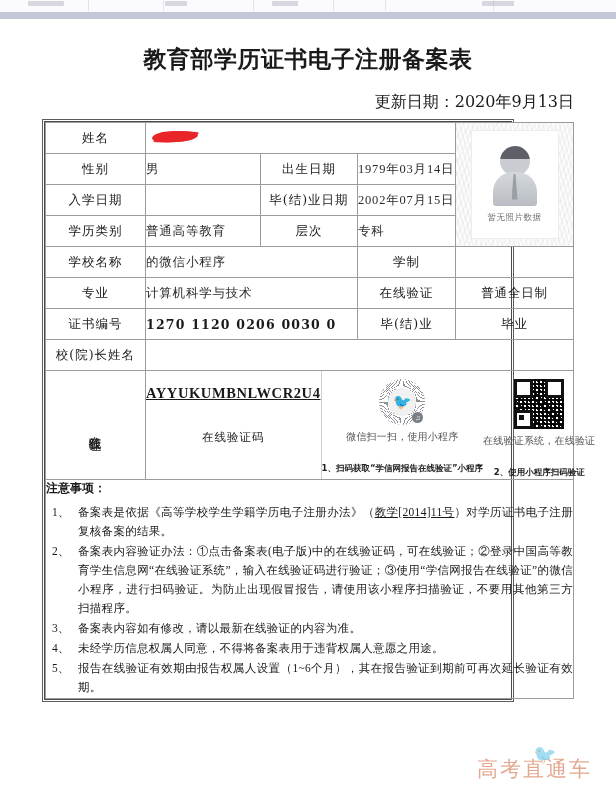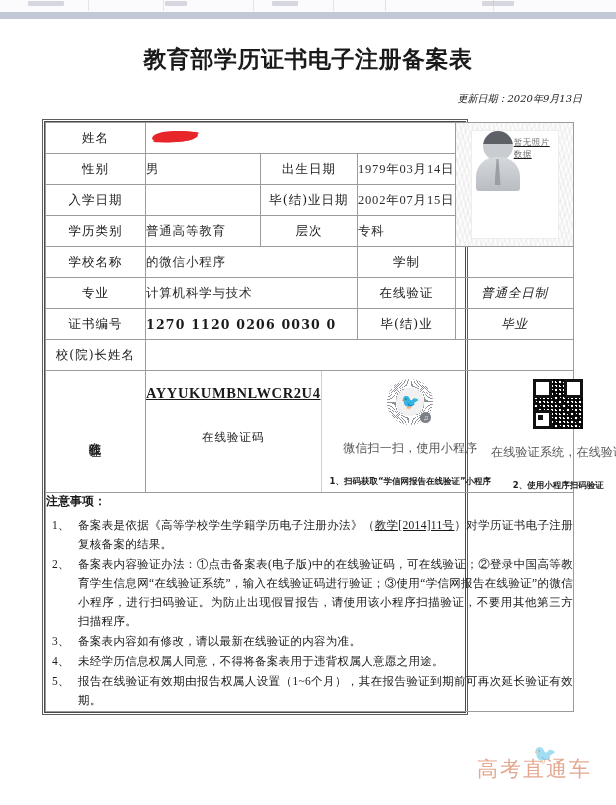--- a/index.html
+++ b/index.html
@@ -53,32 +53,31 @@
     width: 616px;
     text-align: center;
     font-size: 23px;
     font-weight: bold;
     letter-spacing: .5px;
     font-family: "DejaVu Serif", "Liberation Serif", serif;
   }
   .update-date {
     position: absolute;
     top: 92px;
-    right: 34px;
-    font-size: 10px;
+    right: 42px;
+    font-size: 16px;
     font-family: "DejaVu Serif", "Liberation Serif", serif;
-    font-style: italic;
   }
 
   
   .sheet {
     position: absolute;
     left: 44px;
     top: 121px;
-    width: 422px;
+    width: 468px;
     border: 1px solid #4a4a4a;
     box-shadow: 0 0 0 1px #ffffff, 0 0 0 2px #5c5c5c;
     background: #fff;
     box-sizing: border-box;
   }
 
   table.grid {
     width: 100%;
     border-collapse: collapse;
     table-layout: fixed;
@@ -100,21 +99,20 @@
     padding-left: 9px;
     font-size: 12.5px;
     font-family: "Liberation Serif", "DejaVu Serif", serif;
     letter-spacing: .8px;
     color: #2b2b2b;
   }
   .val-c {
     text-align: center;
     font-size: 12.5px;
     letter-spacing: .8px;
-    font-style: italic;
   }
   .val-mono {
     padding-left: 9px;
     font-family: "DejaVu Serif", "Liberation Serif", serif;
     font-size: 13px;
     letter-spacing: 1.2px;
     font-weight: bold;
   }
   .row-h { height: 31px; }
 
@@ -139,24 +137,23 @@
       repeating-linear-gradient(-66deg, rgba(150,150,155,.13) 0 1px, rgba(0,0,0,0) 1px 5px),
       #fdfdfd;
   }
   .photo-frame {
     margin: 7px auto;
     width: 86px;
     height: 107px;
     background: #fff;
     border: 1px solid #ededed;
     display: flex;
-    flex-direction: row;
-    align-items: flex-start;
+    flex-direction: column;
+    align-items: center;
     justify-content: center;
-    text-decoration: underline;
   }
   .avatar {
     width: 52px; height: 60px;
     position: relative;
   }
   .avatar .head {
     position: absolute; left: 11px; top: 0;
     width: 30px; height: 30px;
     border-radius: 50%;
     background: linear-gradient(#5d6066 0 42%, #c9ccd1 42% 100%);
@@ -185,21 +182,20 @@
   .verify-label {
     text-align: center;
     font-size: 13px;
     line-height: 17px;
     letter-spacing: 1px;
     font-family: "DejaVu Serif", "Liberation Serif", serif;
   }
   .verify-body {
     display: flex;
     height: 100%;
-    gap: 8px;
   }
   .verify-left {
     width: 228px;
     padding: 14px 0 0 0;
     box-sizing: border-box;
     border-right: 1px solid #cfcfcf;
     text-align: center;
   }
   .verify-code {
     font-size: 14.5px;
@@ -219,23 +215,23 @@
   }
   .verify-col {
     flex: 1;
     padding-top: 8px;
     display: flex;
     flex-direction: column;
     align-items: center;
     justify-content: flex-start;
   }
   .mini-cap {
-    font-size: 12px;
+    font-size: 10px;
     color: #555;
-    margin-top: 15px;
+    margin-top: 5px;
     font-family: "DejaVu Sans", "Liberation Sans", sans-serif;
     white-space: nowrap;
     letter-spacing: .2px;
   }
   .step-cap {
     font-size: 8.5px;
     font-weight: bold;
     color: #222;
     margin-top: 19px;
     font-family: "DejaVu Sans", "Liberation Sans", sans-serif;

